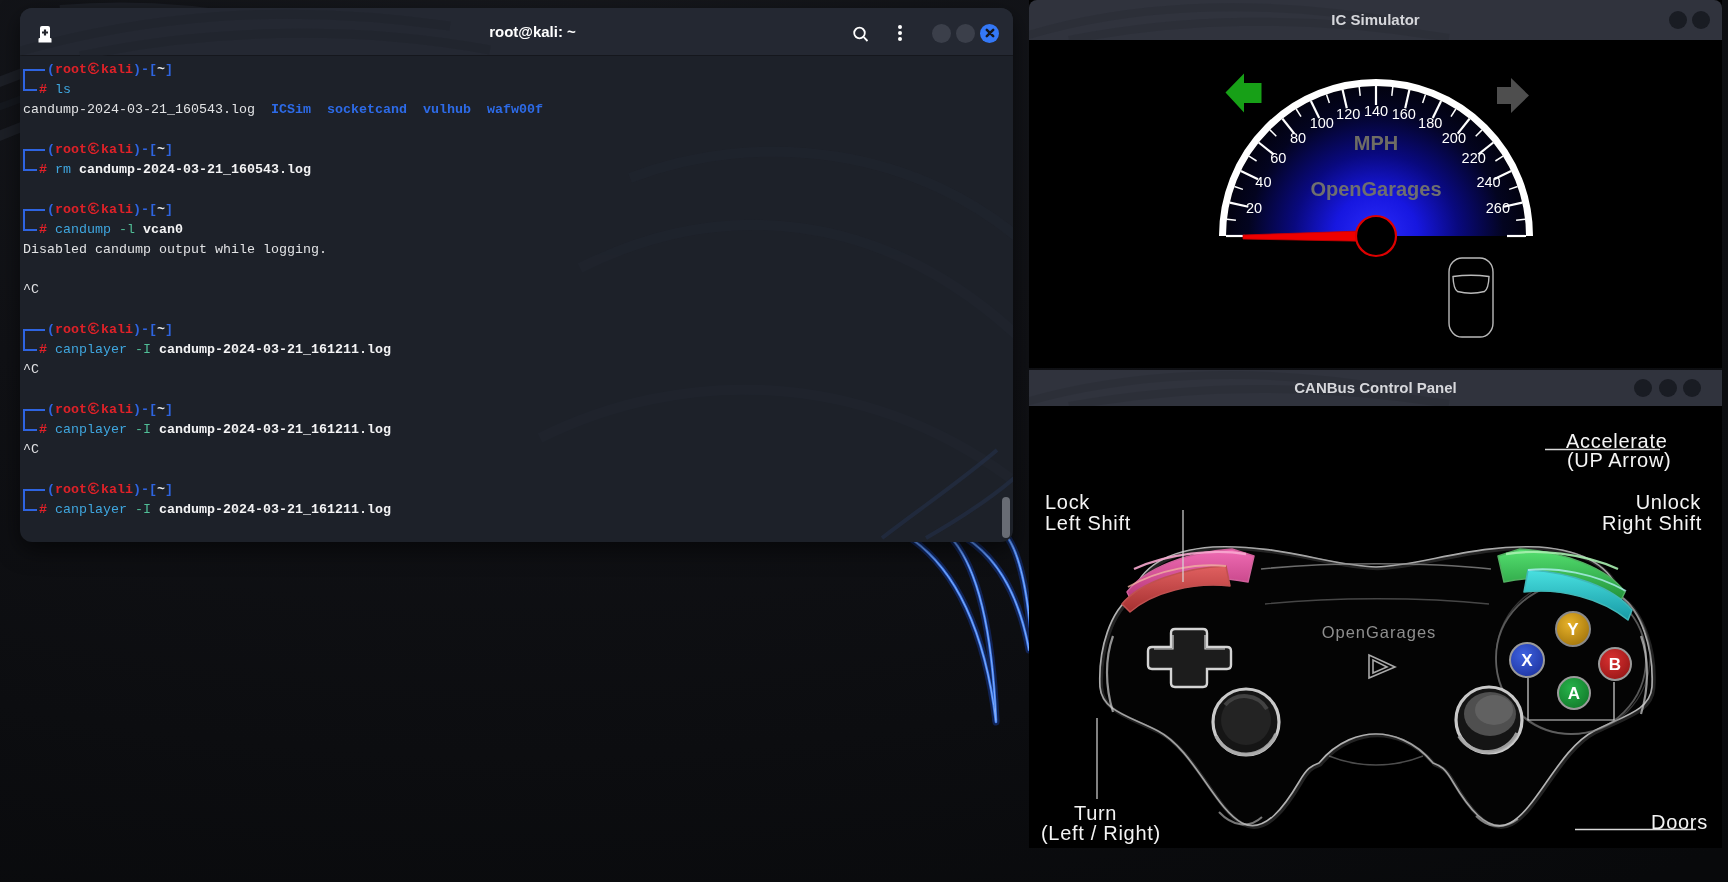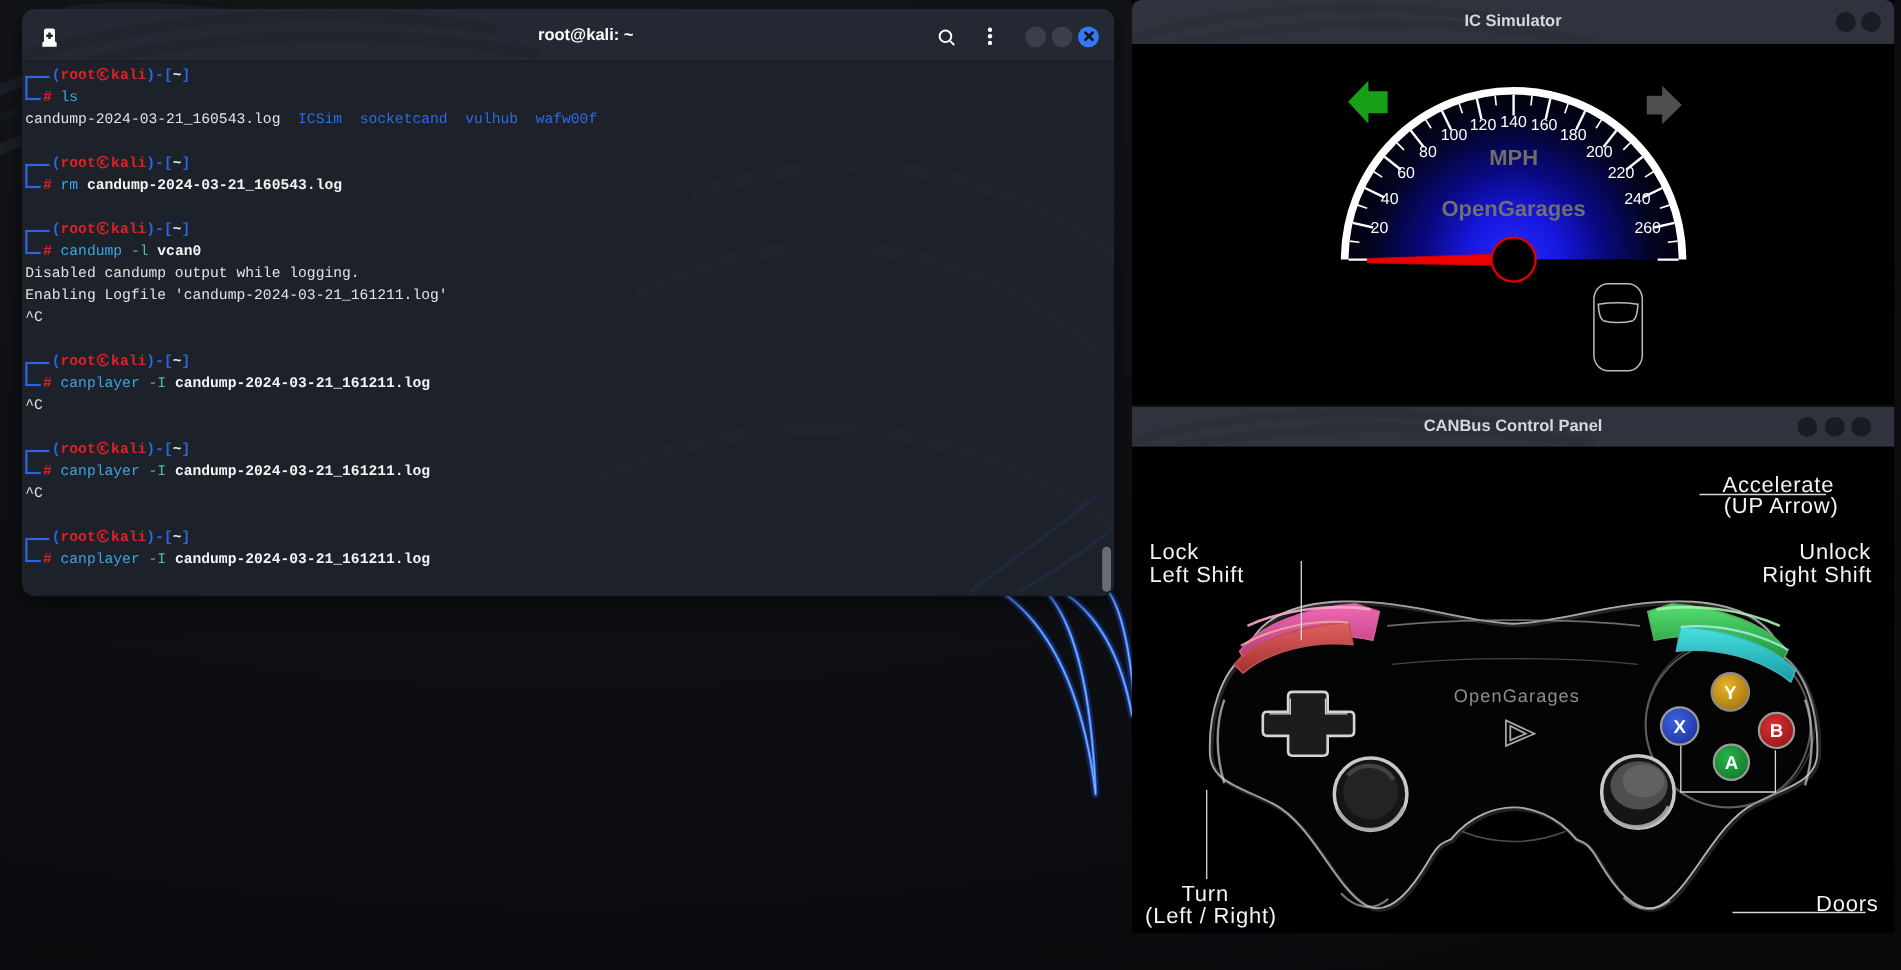--- a/index.html
+++ b/index.html
@@ -20,21 +20,21 @@
 .tl{position:absolute;height:20px;line-height:20px;white-space:pre;}
 .pf{position:absolute;background:#2e64e0;}
 .b{color:#2e64e0;font-weight:bold;}
 .r{color:#e02128;font-weight:bold;}
 .rb{color:#e02128;font-weight:bold;}
 .w{color:#e8e9ea;font-weight:bold;}
 .c{color:#3fa7e0;}
 .g{color:#50be96;}
 .o{color:#e2e3e5;}
 .wb{color:#f3f3f4;font-weight:bold;}
-.d{color:#2d6be8;font-weight:normal;}
+.d{color:#2d6be8;font-weight:bold;}
 .ks{display:inline-block;width:14px;height:13px;vertical-align:-2px;}
 #tscroll{position:absolute;right:3px;top:489px;width:8px;height:41px;border-radius:4px;background:#686c74;}
 
 .win{position:absolute;left:1029px;width:693px;background:#000;}
 .wbar{position:absolute;left:0;top:0;width:100%;background:#30333d;overflow:hidden;}
 .wbar .cap{position:absolute;left:0;right:0;text-align:center;color:#d6d7db;font-weight:bold;font-size:15px;}
 .wdot{position:absolute;border-radius:50%;background:#191c23;width:18px;height:18px;}
 .lab{position:absolute;color:#f4f4f4;font-size:20px;line-height:19px;letter-spacing:0.7px;white-space:nowrap;}
 .gn{fill:#ffffff;font-size:14.5px;font-family:"Liberation Sans",sans-serif;text-anchor:middle;dominant-baseline:central;}
 </style>
@@ -144,21 +144,20 @@
 <div class="pf" style="left:3px;top:153px;width:22px;height:2px"></div>
       <div class="pf" style="left:3px;top:153px;width:2px;height:22px"></div>
       <div class="pf" style="left:3px;top:173px;width:14px;height:2px"></div>
       <div class="tl" style="left:27px;top:144px"><span class="b">(</span><span class="r">root</span><span class="ks"><svg width="13" height="13" viewBox="0 0 13 13">
             <path d="M11.3 4.1 A5.1 5.1 0 1 0 11.6 7.8" fill="none" stroke="#e02128" stroke-width="1.3"></path>
             <path d="M4.9 3.6v5.4M4.9 6.2l3.2-2.4M5.2 6.4l3 2.8" fill="none" stroke="#e02128" stroke-width="1.2"></path>
           </svg></span><span class="r">kali</span><span class="b">)-[</span><span class="w">~</span><span class="b">]</span></div>
       <div class="tl" style="left:19px;top:164px"><span class="rb">#</span></div>
 <div class="tl" style="left:35px;top:164px"><span class="c">candump</span><span class="o">&nbsp;</span><span class="g">-l</span><span class="o">&nbsp;</span><span class="wb">vcan0</span></div>
 <div class="tl" style="left:3px;top:184px"><span class="o">Disabled candump output while logging.</span></div>
-<div class="tl" style="left:3px;top:204px"><span class="o">Enabling Logfile 'candump-2024-03-21_161211.log'</span></div>
 <div class="tl" style="left:3px;top:224px"><span class="o">^C</span></div>
 <div class="pf" style="left:3px;top:273px;width:22px;height:2px"></div>
       <div class="pf" style="left:3px;top:273px;width:2px;height:22px"></div>
       <div class="pf" style="left:3px;top:293px;width:14px;height:2px"></div>
       <div class="tl" style="left:27px;top:264px"><span class="b">(</span><span class="r">root</span><span class="ks"><svg width="13" height="13" viewBox="0 0 13 13">
             <path d="M11.3 4.1 A5.1 5.1 0 1 0 11.6 7.8" fill="none" stroke="#e02128" stroke-width="1.3"></path>
             <path d="M4.9 3.6v5.4M4.9 6.2l3.2-2.4M5.2 6.4l3 2.8" fill="none" stroke="#e02128" stroke-width="1.2"></path>
           </svg></span><span class="r">kali</span><span class="b">)-[</span><span class="w">~</span><span class="b">]</span></div>
       <div class="tl" style="left:19px;top:284px"><span class="rb">#</span></div>
 <div class="tl" style="left:35px;top:284px"><span class="c">canplayer</span><span class="o">&nbsp;</span><span class="g">-I</span><span class="o">&nbsp;</span><span class="wb">candump-2024-03-21_161211.log</span></div>

